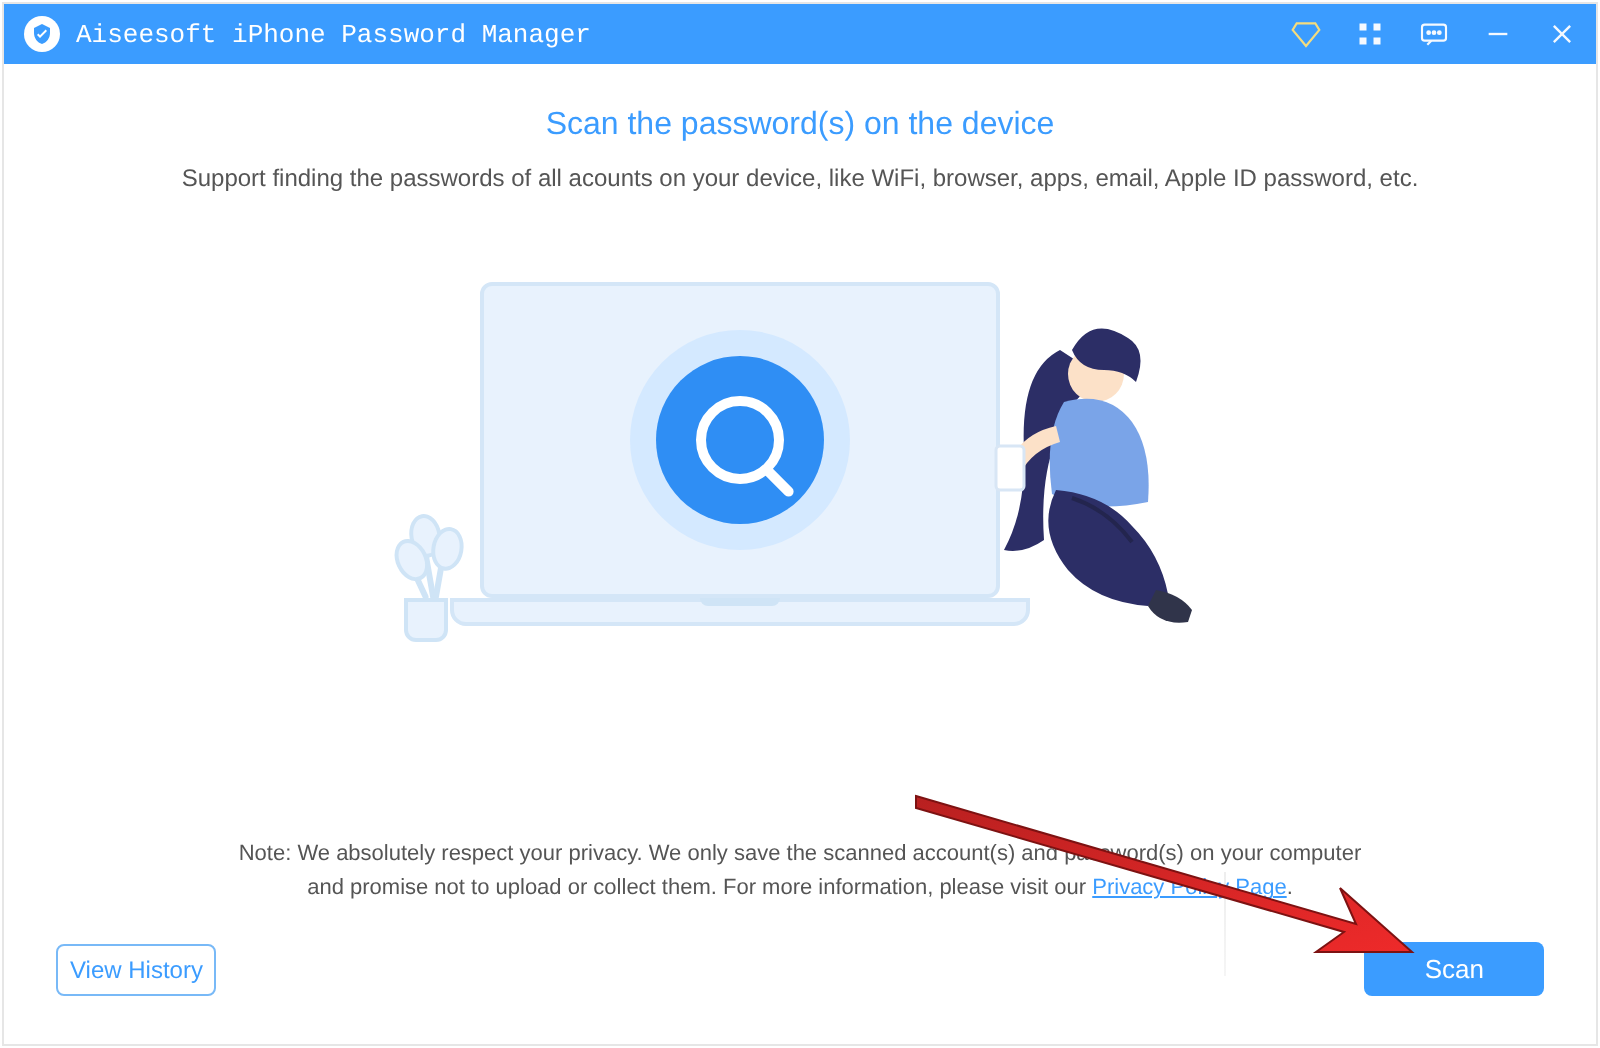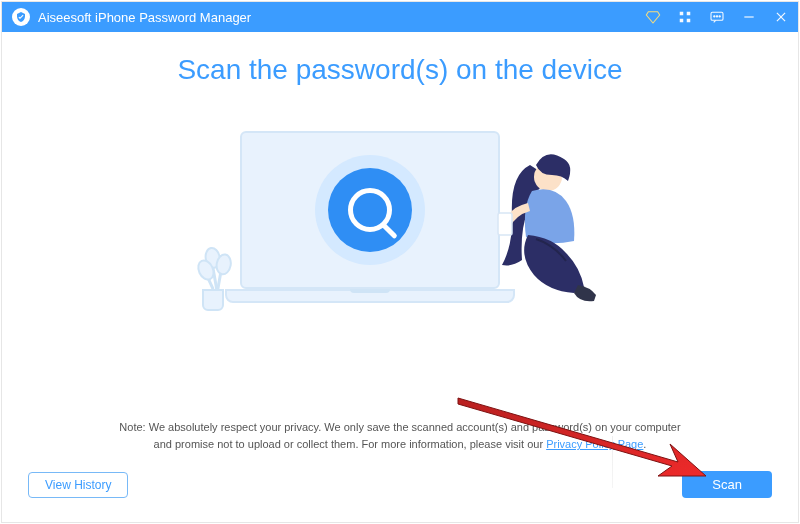--- a/index.html
+++ b/index.html
@@ -30,36 +30,36 @@
   .titlebar .logo {
     width: 18px; height: 18px;
     background: #fff;
     border-radius: 50%;
     display: flex;
     align-items: center;
     justify-content: center;
     margin-right: 8px;
   }
   .titlebar .logo svg { width: 12px; height: 12px; }
-  .titlebar .title { flex: 1; }
+  .titlebar .title { flex: 1; font-family: Liberation Mono, monospace; }
   .title-icons { display: flex; align-items: center; gap: 14px; }
   .title-icons .ticon {
     width: 18px; height: 18px;
     display: flex; align-items: center; justify-content: center;
     opacity: 0.95;
     cursor: pointer;
   }
   .content {
     position: relative;
     padding: 22px 60px 0 60px;
     text-align: center;
   }
   .heading {
     color: #3b9cff;
-    font-size: 28px;
+    font-size: 16px;
     font-weight: 400;
     margin-bottom: 10px;
   }
   .subheading {
     color: #555;
     font-size: 12px;
   }
   .illus {
     margin: 35px auto 0 auto;
     width: 440px;
@@ -157,21 +157,21 @@
     text-decoration: underline;
   }
   .view-history {
     position: absolute;
     left: 26px;
     bottom: 24px;
     background: #fff;
     color: #3b9cff;
     border: 1px solid #78b9f7;
     border-radius: 4px;
-    padding: 5px 16px;
+    padding: 5px 6px;
     font-size: 12px;
     cursor: pointer;
   }
   .start {
     position: absolute;
     right: 26px;
     bottom: 24px;
     background: #3b9cff;
     color: #fff;
     border: none;
@@ -240,20 +240,21 @@
         <svg viewBox="0 0 24 24" width="14" height="14" stroke="#fff" stroke-width="2">
             <line x1="5" y1="5" x2="19" y2="19"></line>
             <line x1="19" y1="5" x2="5" y2="19"></line>
           </svg>
       </span>
     </div>
   </div>
 
   <div class="content">
     <div class="heading">Scan the password(s) on the device</div>
+    <div class="subheading">Support finding the passwords of all acounts on your device, like  WiFi, browser, apps, email, Apple ID password, etc.</div>
 
     <div class="illus">
       <div class="plant">
         <div class="leaf l1"></div>
           <div class="leaf l2"></div>
           <div class="leaf l3"></div>
         <div class="pot"></div>
       </div>
       <div class="laptop">
         <div class="lap-screen">

